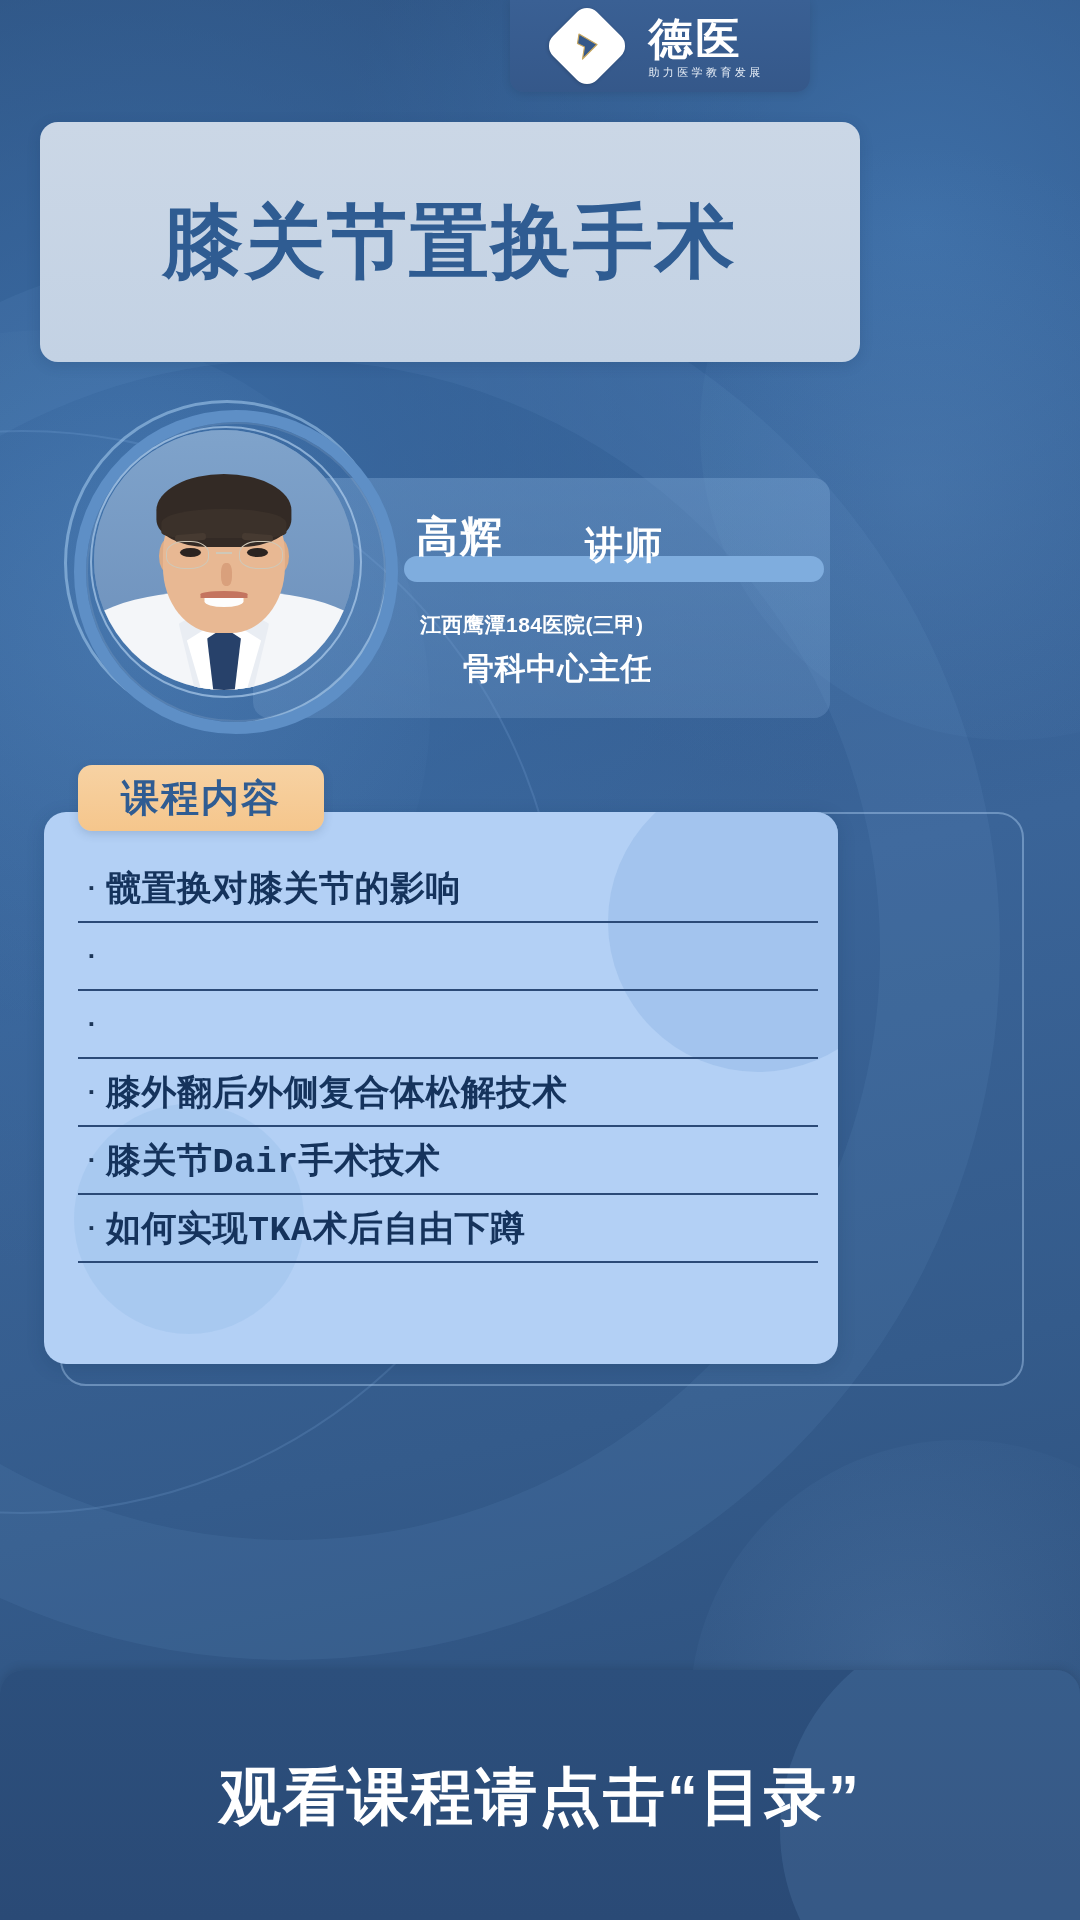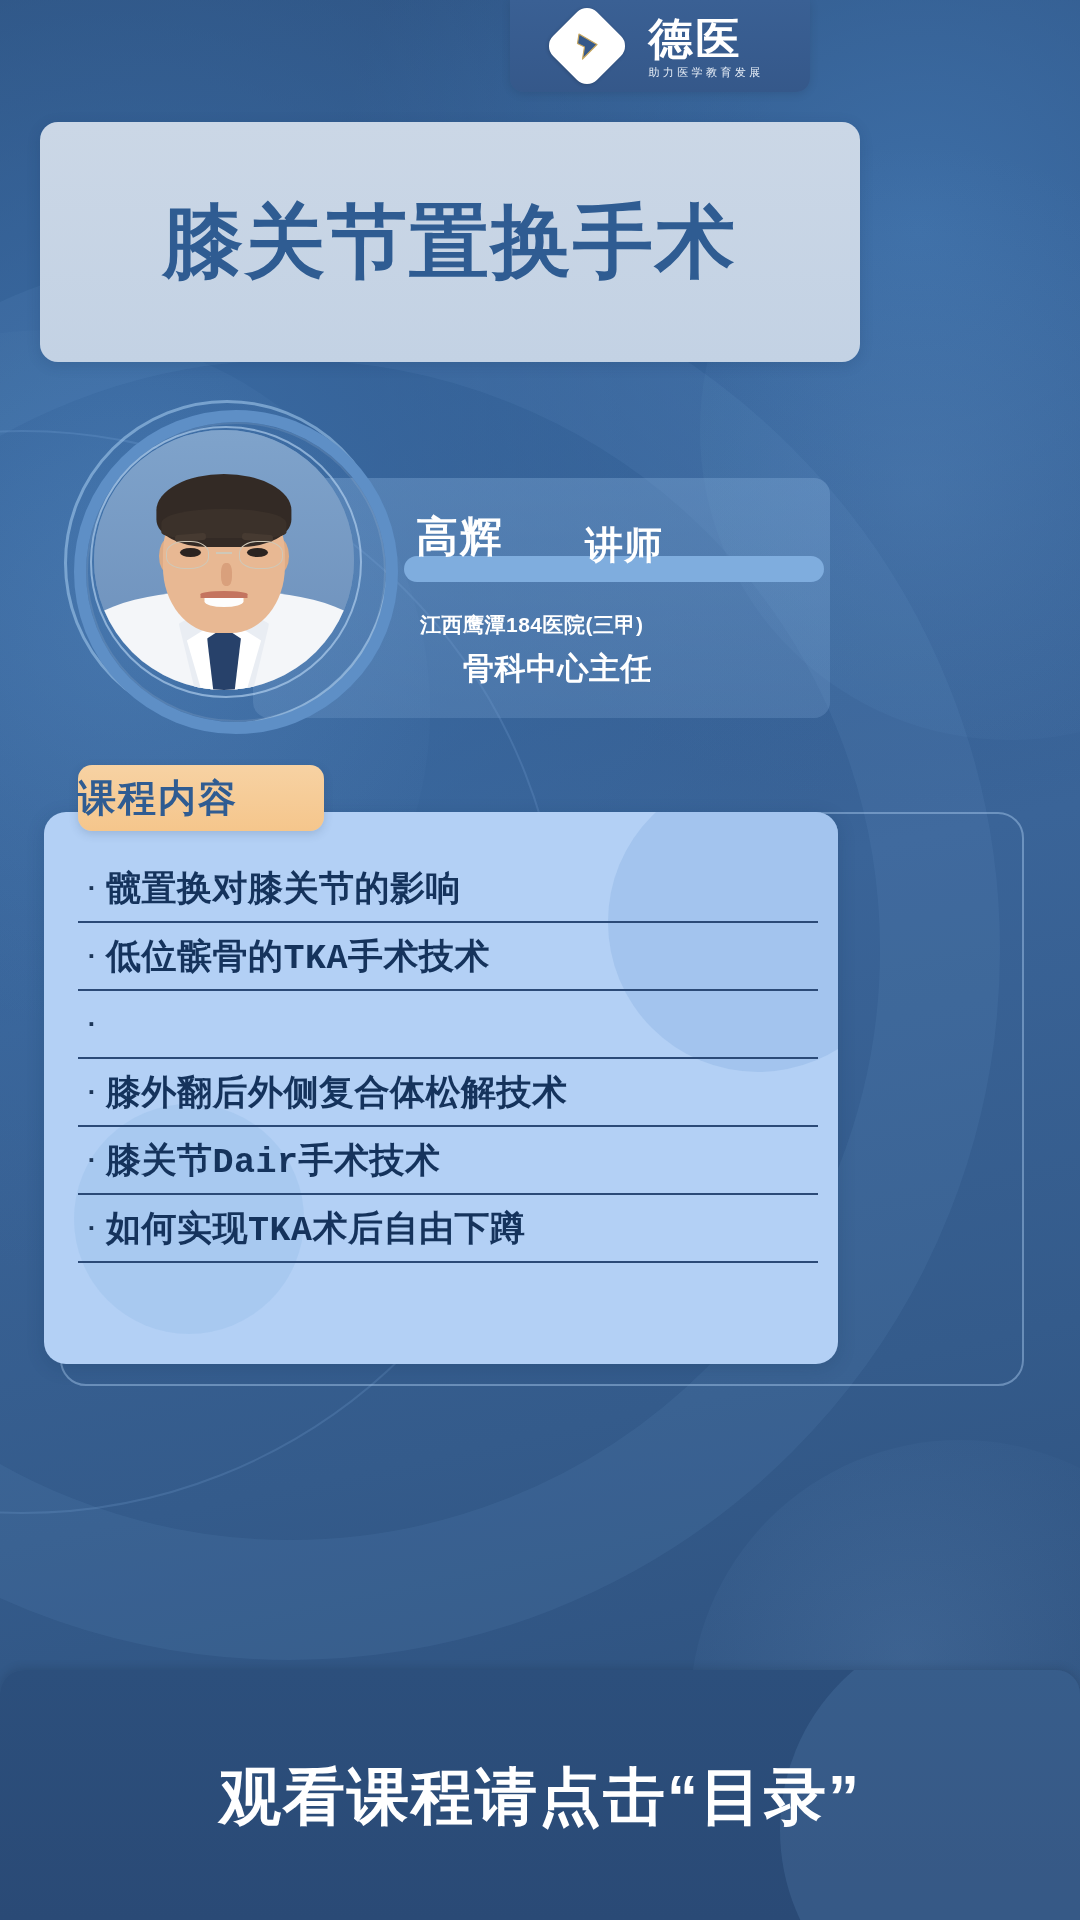--- a/index.html
+++ b/index.html
@@ -173,21 +173,21 @@
     background:#b3d0f5;border-radius:22px;overflow:hidden;
     box-shadow:0 4px 18px rgba(18,42,78,.18);
   }
   .ccBlob1{position:absolute;right:-70px;top:-40px;width:300px;height:300px;border-radius:50%;
     background:rgba(150,186,232,.55);}
   .ccBlob2{position:absolute;left:30px;bottom:30px;width:230px;height:230px;border-radius:50%;
     background:rgba(156,192,236,.45);}
   .badge{
     position:absolute;left:78px;top:765px;width:246px;height:66px;
     background:linear-gradient(180deg,#f7d2a3 0%,#f5c68c 100%);
-    border-radius:14px;display:flex;align-items:center;
+    border-radius:14px;display:flex;align-items:center;justify-content:center;
     box-shadow:0 3px 10px rgba(40,60,90,.18);
   }
   .badgeText{font-size:38px;font-weight:700;color:#2f5c92;letter-spacing:2px;}
   .list{position:absolute;left:78px;top:855px;width:740px;}
   .item{
     position:relative;height:66px;display:flex;align-items:center;
     border-bottom:2px solid #2b4a77;
   }
   .dot{width:28px;flex:0 0 28px;color:#1b3557;font-size:26px;font-weight:700;text-align:center;}
   .itemText{
@@ -281,21 +281,20 @@
     <span class="badgeText">课程内容</span>
   </div>
 
   <div class="list">
     <div class="item">
       <span class="dot">·</span>
       <span class="itemText">髋置换对膝关节的影响</span>
     </div>
     <div class="item">
       <span class="dot">·</span>
-      <span class="itemText">低位髌骨的TKA手术技术</span>
     </div>
     <div class="item">
       <span class="dot">·</span>
     </div>
     <div class="item">
       <span class="dot">·</span>
       <span class="itemText">膝外翻后外侧复合体松解技术</span>
     </div>
     <div class="item">
       <span class="dot">·</span>

